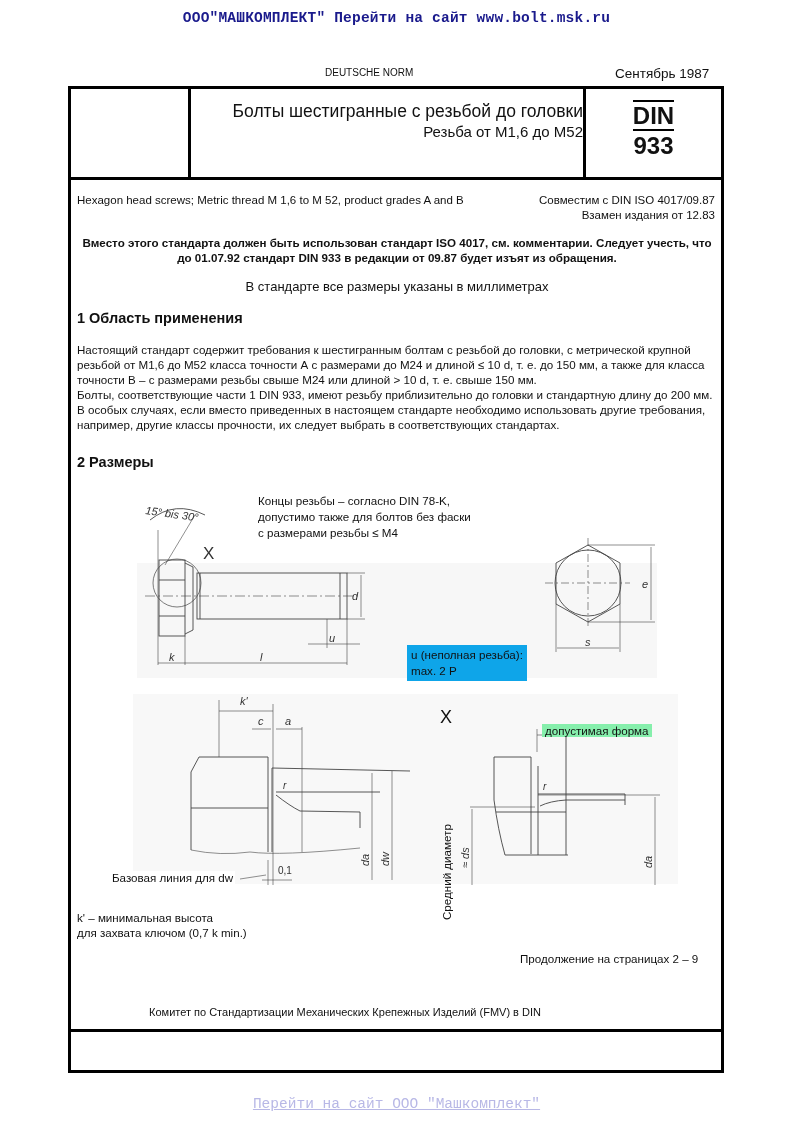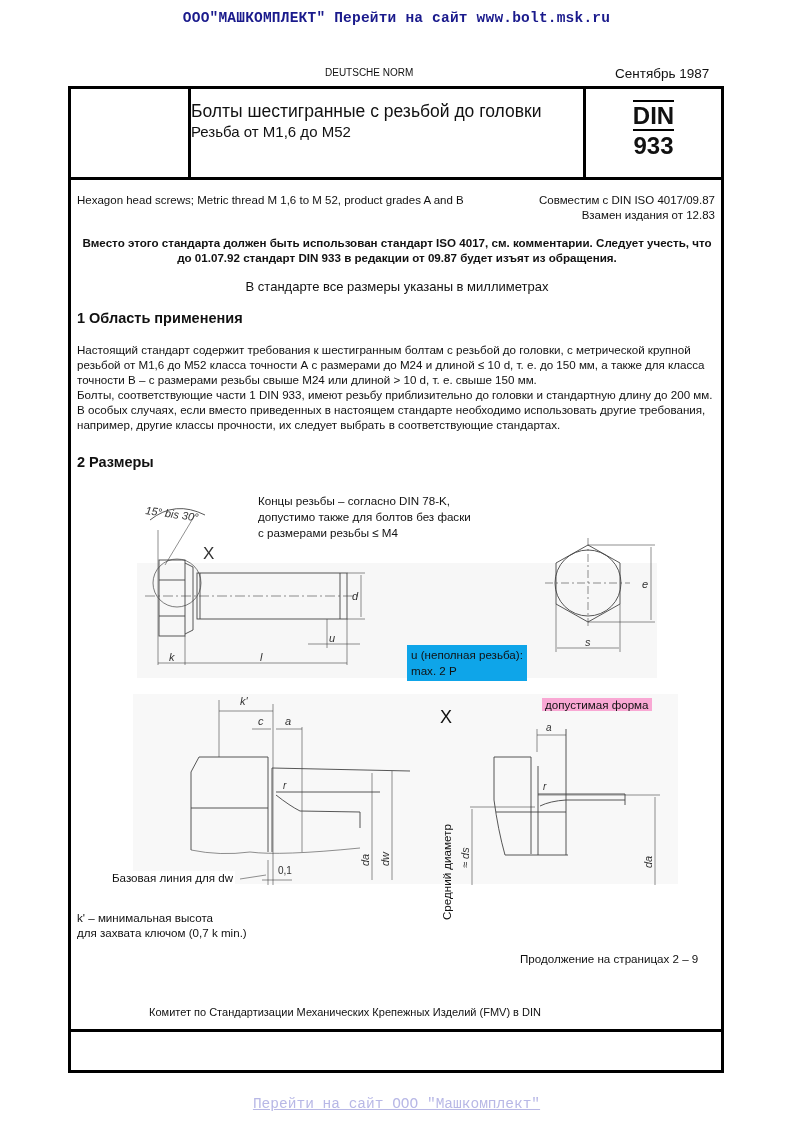--- a/index.html
+++ b/index.html
@@ -8,40 +8,40 @@
   .abs { position:absolute; }
   .top-link { left:0; width:793px; top:10px; text-align:center;
               font-family:"Liberation Mono", monospace; font-weight:bold;
               font-size:14.5px; color:#1a1a8c; letter-spacing:0.2px; }
   .norm { left:325px; top:67px; font-size:10px; }
   .date { left:615px; top:66px; font-size:13.5px; font-weight:normal; }
   .frame { left:68px; top:86px; width:650px; height:981px; border:3px solid #000; }
   .hdr-bottom { left:68px; top:177px; width:656px; height:3px; background:#000; }
   .vdiv1 { left:188px; top:86px; width:3px; height:92px; background:#000; }
   .vdiv2 { left:583px; top:86px; width:3px; height:92px; background:#000; }
-  .title-box { left:191px; top:100px; width:392px; text-align:left; }
+  .title-box { left:191px; top:100px; width:392px; text-align:right; }
   .title-main { font-size:17.5px; line-height:22px; }
   .title-sub { font-size:15px; line-height:19px; }
   .din-box { left:586px; top:100px; width:135px; text-align:center; font-weight:bold; }
   .din-word { display:inline-block; font-size:24px; line-height:26px;
               border-top:2px solid #000; border-bottom:2px solid #000; padding:1px 0 0; }
   .din-num { font-size:24px; line-height:30px; }
   .t13 { font-size:11.5px; line-height:15px; }
   .eng { left:77px; top:193px; }
   .compat { left:500px; top:193px; width:215px; text-align:right; }
   .bold-note { left:77px; top:235px; width:640px; font-size:11.6px; line-height:15px; font-weight:bold;text-align:center; }
   .mm-note { left:77px; width:640px; top:279px; text-align:center; font-size:13px; }
   .h1 { left:77px; top:310px; font-size:14.5px; font-weight:bold; }
   .scope { left:77px; top:342px; width:643px; font-size:11.6px; line-height:15.1px; }
   .h2 { left:77px; top:454px; font-size:14.5px; font-weight:bold; }
   .drawing-bg1 { left:137px; top:563px; width:520px; height:115px; background:#f7f7f7; }
   .drawing-bg2 { left:133px; top:694px; width:545px; height:190px; background:#f8f8f8; }
   .cap1 { left:258px; top:493px; font-size:11.6px; line-height:16px; }
   .cap-u { left:407px; top:645px; font-size:11.6px; line-height:16px; background:#0ea5e9; padding:2px 4px; }
-  .cap-form { left:542px; top:698px; font-size:11.6px; background:#f9a8d4; padding:0 3px; }
+  .cap-form { left:542px; top:724px; font-size:11.6px; background:#86efac; padding:0 3px; }
   .cap-x2 { left:440px; top:707px; font-size:18px; }
   .cap-base { left:110px; top:871px; font-size:11.6px; background:#fff; padding:0 2px; }
   .cap-mid { left:440px; top:920px; font-size:11.6px; transform:rotate(-90deg); transform-origin:left top; }
   .kprime { left:77px; top:910px; font-size:11.6px; line-height:15px; }
   .cont { left:520px; top:952px; font-size:11.6px; }
   .committee { left:68px; width:554px; top:1006px; text-align:center; font-size:11px; }
   .ftr-div { left:68px; top:1029px; width:656px; height:3px; background:#000; }
   .bottom-link { left:0; width:793px; top:1096px; text-align:center;
                  font-family:"Liberation Mono", monospace; font-size:14.5px;
                  color:#b8b8e6; text-decoration:underline; }
@@ -76,21 +76,21 @@
   <div>Взамен издания от 12.83</div>
 </div>
 
 <div class="abs bold-note">Вместо этого стандарта должен быть использован стандарт ISO 4017, см. комментарии. Следует учесть, что до 01.07.92 стандарт DIN 933 в редакции от 09.87 будет изъят из обращения.</div>
 <div class="abs mm-note">В стандарте все размеры указаны в миллиметрах</div>
 
 <div class="abs h1">1 Область применения</div>
 <div class="abs scope">
   <div>Настоящий стандарт содержит требования к шестигранным болтам с резьбой  до головки, с метрической крупной резьбой от М1,6 до М52 класса точности А с размерами до М24 и длиной  ≤ 10 d, т. е. до 150 мм, а также для класса точности В – с размерами резьбы свыше М24 или длиной &gt; 10 d, т. е. свыше 150 мм.</div>
   <div>Болты, соответствующие части 1  DIN 933, имеют резьбу приблизительно до головки и стандартную длину до 200 мм.</div>
-  <div>В особых случаях, если вместо приведенных в настоящем стандарте необходимо использовать другие требования, например, другие классы прочности, их следует выбрать в соответствующие стандартах.</div>
+  <div>В особых случаях, если вместо приведенных в настоящем стандарте необходимо использовать другие требования, например, другие классы прочности, их следует выбрать в соответствующих стандартах.</div>
 </div>
 
 <div class="abs h2">2  Размеры</div>
 
 <div class="abs drawing-bg1"></div>
 <div class="abs drawing-bg2"></div>
 
 <svg class="abs" style="left:0;top:0" width="793" height="1122">
   <g stroke="#444" stroke-width="0.9" fill="none">
 

